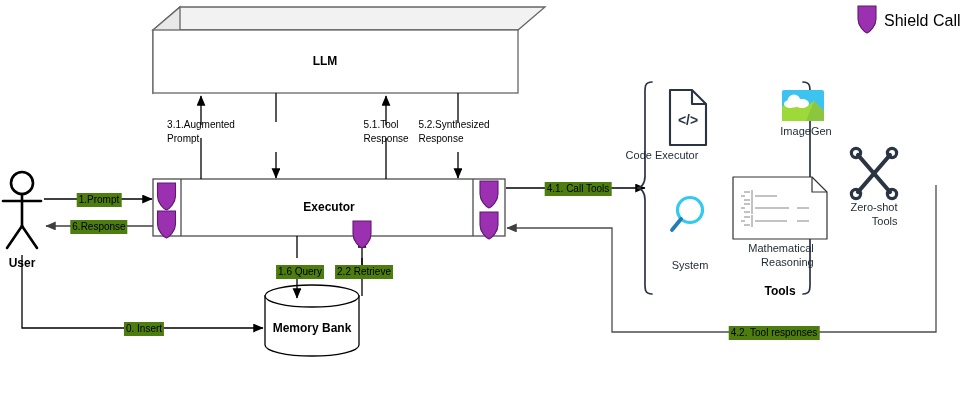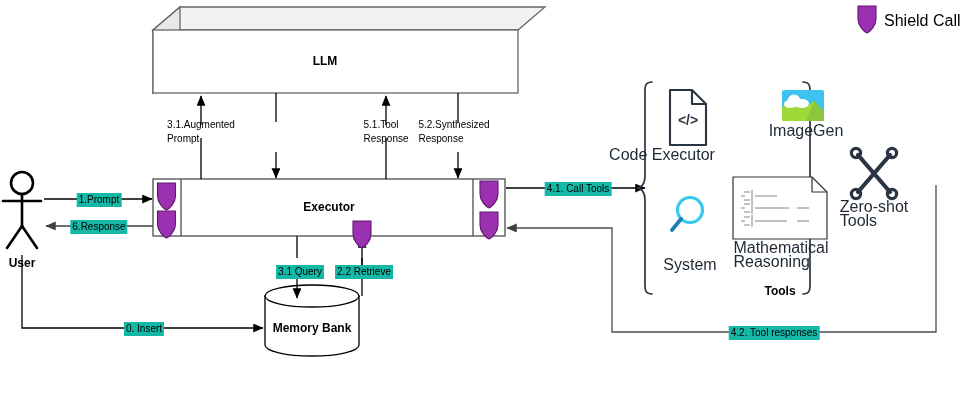--- a/index.html
+++ b/index.html
@@ -1,22 +1,22 @@
 <!DOCTYPE html>
 <html><head>
 <meta charset="utf-8">
 <style>
   html,body{margin:0;padding:0;background:#ffffff;}
   body{font-family:"Liberation Sans",sans-serif;}
   #stage{position:relative;width:970px;height:411px;background:#ffffff;overflow:hidden;}
   svg.layer{position:absolute;left:0;top:0;width:970px;height:411px;overflow:visible;}
   .lbl{position:absolute;font-size:10px;color:#000;white-space:nowrap;line-height:13.5px;text-align:left;}
-  .lbl-bg{background:#14b8a6;padding:0 2px;}
+  .lbl-bg{background:#4d7c0f;padding:0 2px;}
   .node-title{position:absolute;font-size:12px;font-weight:bold;color:#000;white-space:nowrap;}
-  .tool-cap{position:absolute;font-size:16px;color:#1e2833;line-height:14px;text-align:left;white-space:nowrap;}
+  .tool-cap{position:absolute;font-size:11px;color:#1e2833;line-height:14px;text-align:right;white-space:nowrap;}
   .caption{position:absolute;font-size:14.5px;color:#000;white-space:nowrap;}
   .legend-txt{position:absolute;font-size:16px;color:#000;white-space:nowrap;}
 </style>
 </head>
 <body>
 
 <div id="stage">
 
   <svg class="layer">
     <defs>
@@ -173,21 +173,21 @@
   </div>
   <div class="lbl" style="left:454px;top:118px;transform:translateX(-50%);">
     <div>5.2.Synthesized</div>
     <div>Response</div>
   </div>
 
   <div class="lbl lbl-bg" style="left:99px;top:193px;transform:translateX(-50%);">1.Prompt</div>
   <div class="lbl lbl-bg" style="left:99px;top:220px;transform:translateX(-50%);">6.Response</div>
   <div class="lbl lbl-bg" style="left:144px;top:322px;transform:translateX(-50%);">0. Insert</div>
 
-  <div class="lbl lbl-bg" style="left:300px;top:265px;transform:translateX(-50%);">3.1 Query</div>
+  <div class="lbl lbl-bg" style="left:300px;top:265px;transform:translateX(-50%);">1.6 Query</div>
   <div class="lbl lbl-bg" style="left:364px;top:265px;transform:translateX(-50%);">2.2 Retrieve</div>
 
   <div class="lbl lbl-bg" style="left:578px;top:182px;transform:translateX(-50%);">4.1. Call Tools</div>
   <div class="lbl lbl-bg" style="left:774px;top:326px;transform:translateX(-50%);">4.2. Tool responses</div>
 
   <div class="tool-cap" style="left:662px;top:148px;transform:translateX(-50%);">Code Executor</div>
   <div class="tool-cap" style="left:806px;top:124px;transform:translateX(-50%);">ImageGen</div>
   <div class="tool-cap" style="left:690px;top:258px;transform:translateX(-50%);">System</div>
   <div class="tool-cap" style="left:781px;top:241px;transform:translateX(-50%);">
     <div>Mathematical</div>

